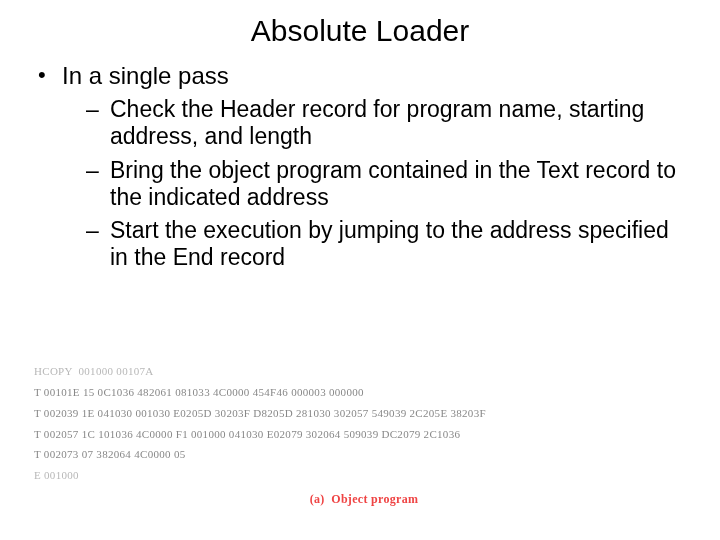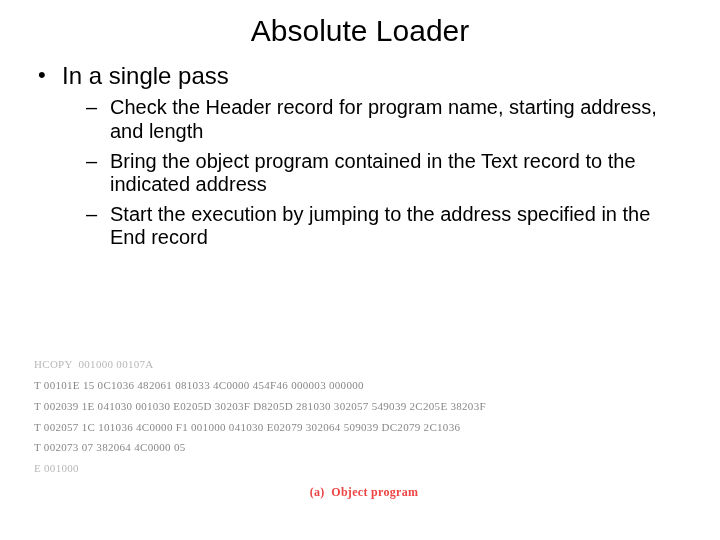--- a/index.html
+++ b/index.html
@@ -44,38 +44,38 @@
     content: "•";
     position: absolute;
     left: 0;
     top: 0;
     font-size: 22px;
   }
   ul.level2 {
     list-style: none;
     padding-left: 24px;
     margin: 6px 0 6px 0;
-    font-size: 20px;
+    font-size: 23px;
   }
   ul.level2 > li {
     position: relative;
     padding-left: 24px;
     margin-bottom: 6px;
     line-height: 1.18;
   }
   ul.level2 > li::before {
     content: "–";
     position: absolute;
     left: 0;
     top: 0;
   }
   .obj-program {
     position: absolute;
     left: 34px;
-    bottom: 36px;
+    bottom: 29px;
     width: 660px;
     font-family: "Times New Roman", Times, serif;
     color: #888888;
     font-size: 11px;
     line-height: 1.9;
     letter-spacing: 0.3px;
   }
   .obj-program .line {
     white-space: pre;
   }

